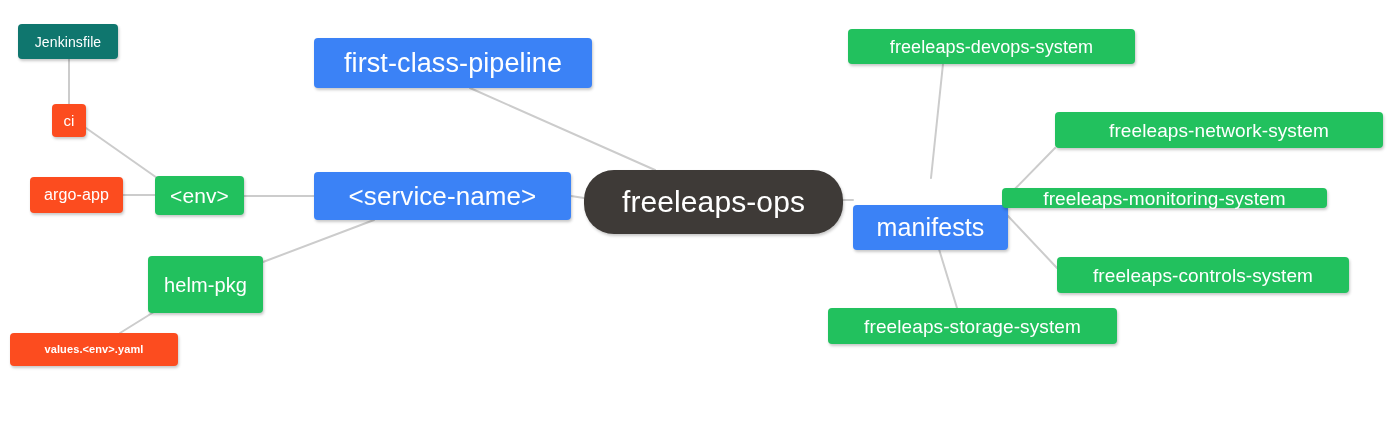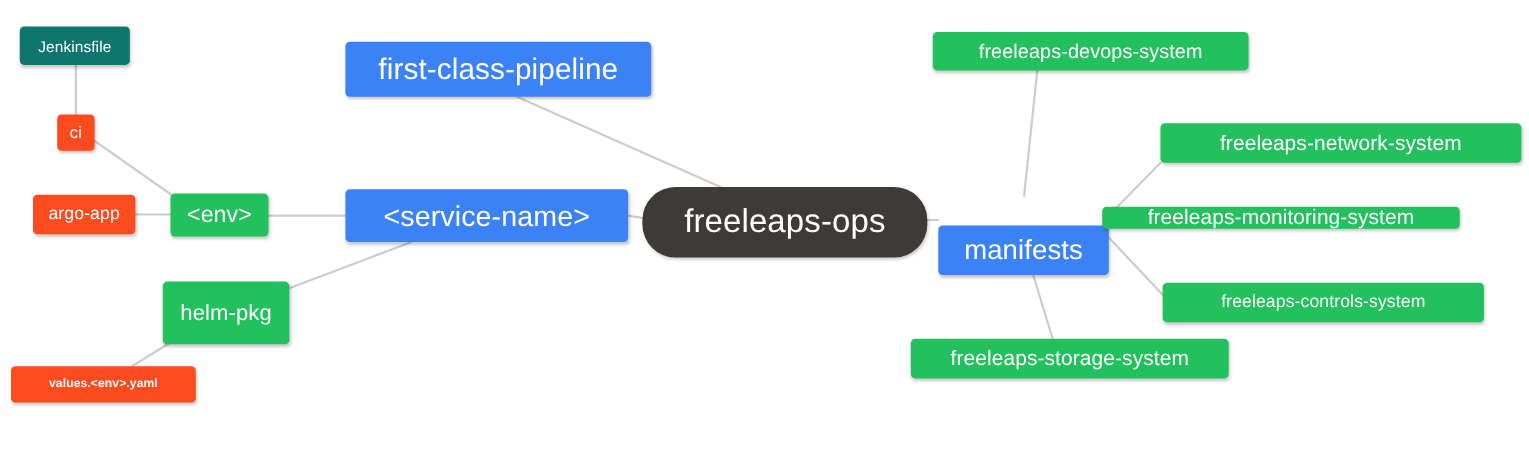--- a/index.html
+++ b/index.html
@@ -100,19 +100,19 @@
       <div class="node green" style="left: 800px; top: 29px; width: 287px; height: 35px; margin-left: 48px;">
         <span style="font-size: 18px;">freeleaps-devops-system</span>
       </div>
       <div class="node green" style="left: 1055px; top: 112px; width: 328px; height: 36px;">
         <span style="font-size: 19px;">freeleaps-network-system</span>
       </div>
       <div class="node green" style="left: 1002px; top: 188px; width: 325px; height: 20px;">
         <span style="font-size: 19px;">freeleaps-monitoring-system</span>
       </div>
       <div class="node green" style="left: 1057px; top: 257px; width: 292px; height: 36px;">
-        <span style="font-size: 16px;">freeleaps-controls-system</span>
+        <span style="font-size: 19px;">freeleaps-controls-system</span>
       </div>
       <div class="node green" style="left: 815px; top: 308px; width: 289px; height: 36px; margin-left: 13px;">
         <span style="font-size: 19px;">freeleaps-storage-system</span>
       </div>
     </div>
 </div>
 
 </body></html>

